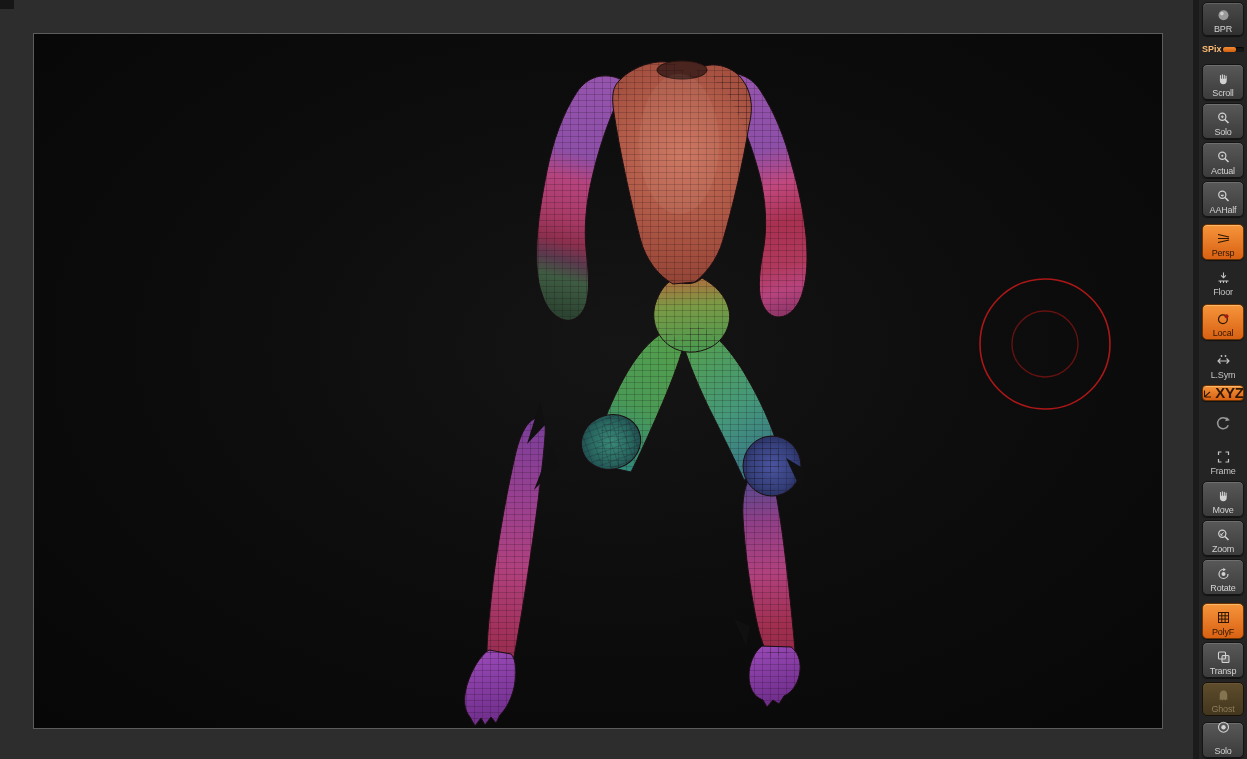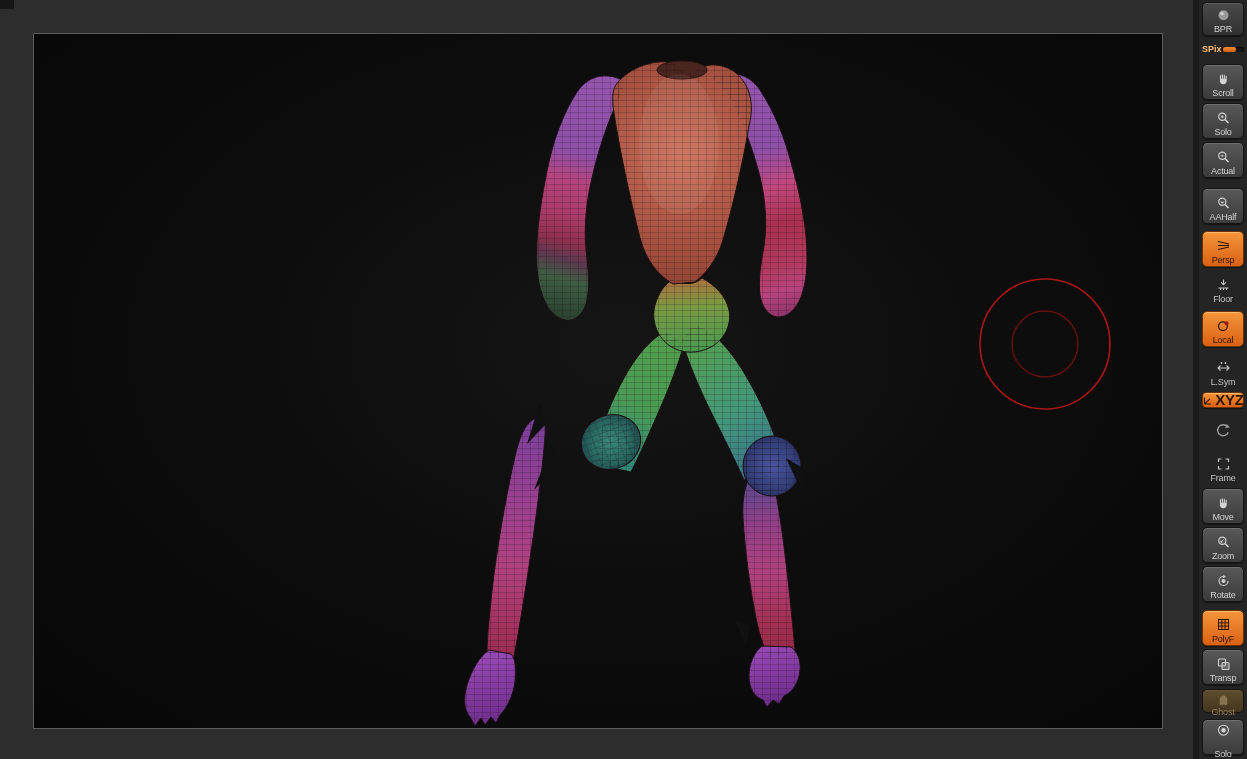--- a/index.html
+++ b/index.html
@@ -19,21 +19,21 @@
   .shelf-groove{position:absolute;left:1193px;top:0;width:6px;height:759px;background:#1b1b1b;}
   .shelf{
     position:absolute;left:1199px;top:0;width:48px;height:759px;background:#242424;
     display:flex;flex-direction:column;align-items:center;box-sizing:border-box;
   }
   .btn{
     width:42px;height:36px;box-sizing:border-box;border-radius:5px;flex:none;
     background:linear-gradient(#585858,#3b3b3b);
     border:1px solid #141414;
     box-shadow:inset 0 1px 0 rgba(255,255,255,.14), 0 1px 1px rgba(0,0,0,.5);
-    color:#d2d2d2;display:flex;flex-direction:column;align-items:center;justify-content:flex-start;
+    color:#d2d2d2;display:flex;flex-direction:column;align-items:center;justify-content:flex-end;
     padding:4px 0 1px 0;cursor:pointer;
   }
   .btn .icon{flex:1;display:flex;align-items:center;justify-content:center;color:inherit;}
   .btn .lbl{font-size:9px;line-height:10px;letter-spacing:-0.2px;}
   .btn.orange{
     background:linear-gradient(#f6953b,#d96113);
     border-color:#6e3300;color:#2e1600;
     box-shadow:inset 0 1px 0 rgba(255,255,200,.35), 0 1px 1px rgba(0,0,0,.5);
   }
   .btn.flat{background:transparent;border-color:transparent;box-shadow:none;color:#c4c4c4;}
@@ -246,21 +246,21 @@
       <span class="icon">
         <svg width="15" height="14" viewBox="0 0 14 14" stroke="currentColor" fill="none">
             <circle cx="5.8" cy="5.8" r="3.6" stroke-width="1.2"></circle>
             <path d="M8.5 8.5L12 12" stroke-width="1.6"></path>
             <circle cx="5.8" cy="5.8" r="1" fill="currentColor" stroke="none"></circle>
           </svg>
       </span>
       <span class="lbl">Actual</span>
     </div>
 
-    <div class="btn" style="margin-top:10px;">
+    <div class="btn" style="margin-top:3px;">
       <span class="icon">
         <svg width="15" height="14" viewBox="0 0 14 14" stroke="currentColor" fill="none">
             <circle cx="5.8" cy="5.8" r="3.6" stroke-width="1.2"></circle>
             <path d="M8.5 8.5L12 12" stroke-width="1.6"></path>
             <path d="M4.2 5.8a1.6 1.6 0 0 0 3.2 0z" fill="currentColor" stroke="none"></path>
           </svg>
       </span>
       <span class="lbl">AAHalf</span>
     </div>
 
@@ -379,21 +379,21 @@
     <div class="btn" style="margin-top:3px;">
       <span class="icon">
         <svg width="15" height="14" viewBox="0 0 14 14" stroke="currentColor" fill="none" stroke-width="1.1">
             <rect x="2" y="2" width="7" height="7" rx="1"></rect>
             <rect x="5.5" y="5.5" width="7" height="7" rx="1" fill="rgba(200,200,200,0.25)"></rect>
           </svg>
       </span>
       <span class="lbl">Transp</span>
     </div>
 
-    <div class="btn dim" style="margin-top:4px;height:24px;">
+    <div class="btn dim" style="margin-top:4px;height:34px;">
       <span class="icon">
         <svg width="15" height="13" viewBox="0 0 14 13">
             <path d="M7 1.5C4.3 1.5 3.2 3.8 3.2 6.2V11.5L4.6 10.2 6 11.5 7.4 10.2 8.8 11.5 10.2 10.2 10.8 11.5V6.2C10.8 3.8 9.7 1.5 7 1.5Z" fill="currentColor" opacity="0.85"></path>
           </svg>
       </span>
       <span class="lbl">Ghost</span>
     </div>
 
     <div class="btn" style="margin-top:6px;gap:12px;">
       <span class="icon">

